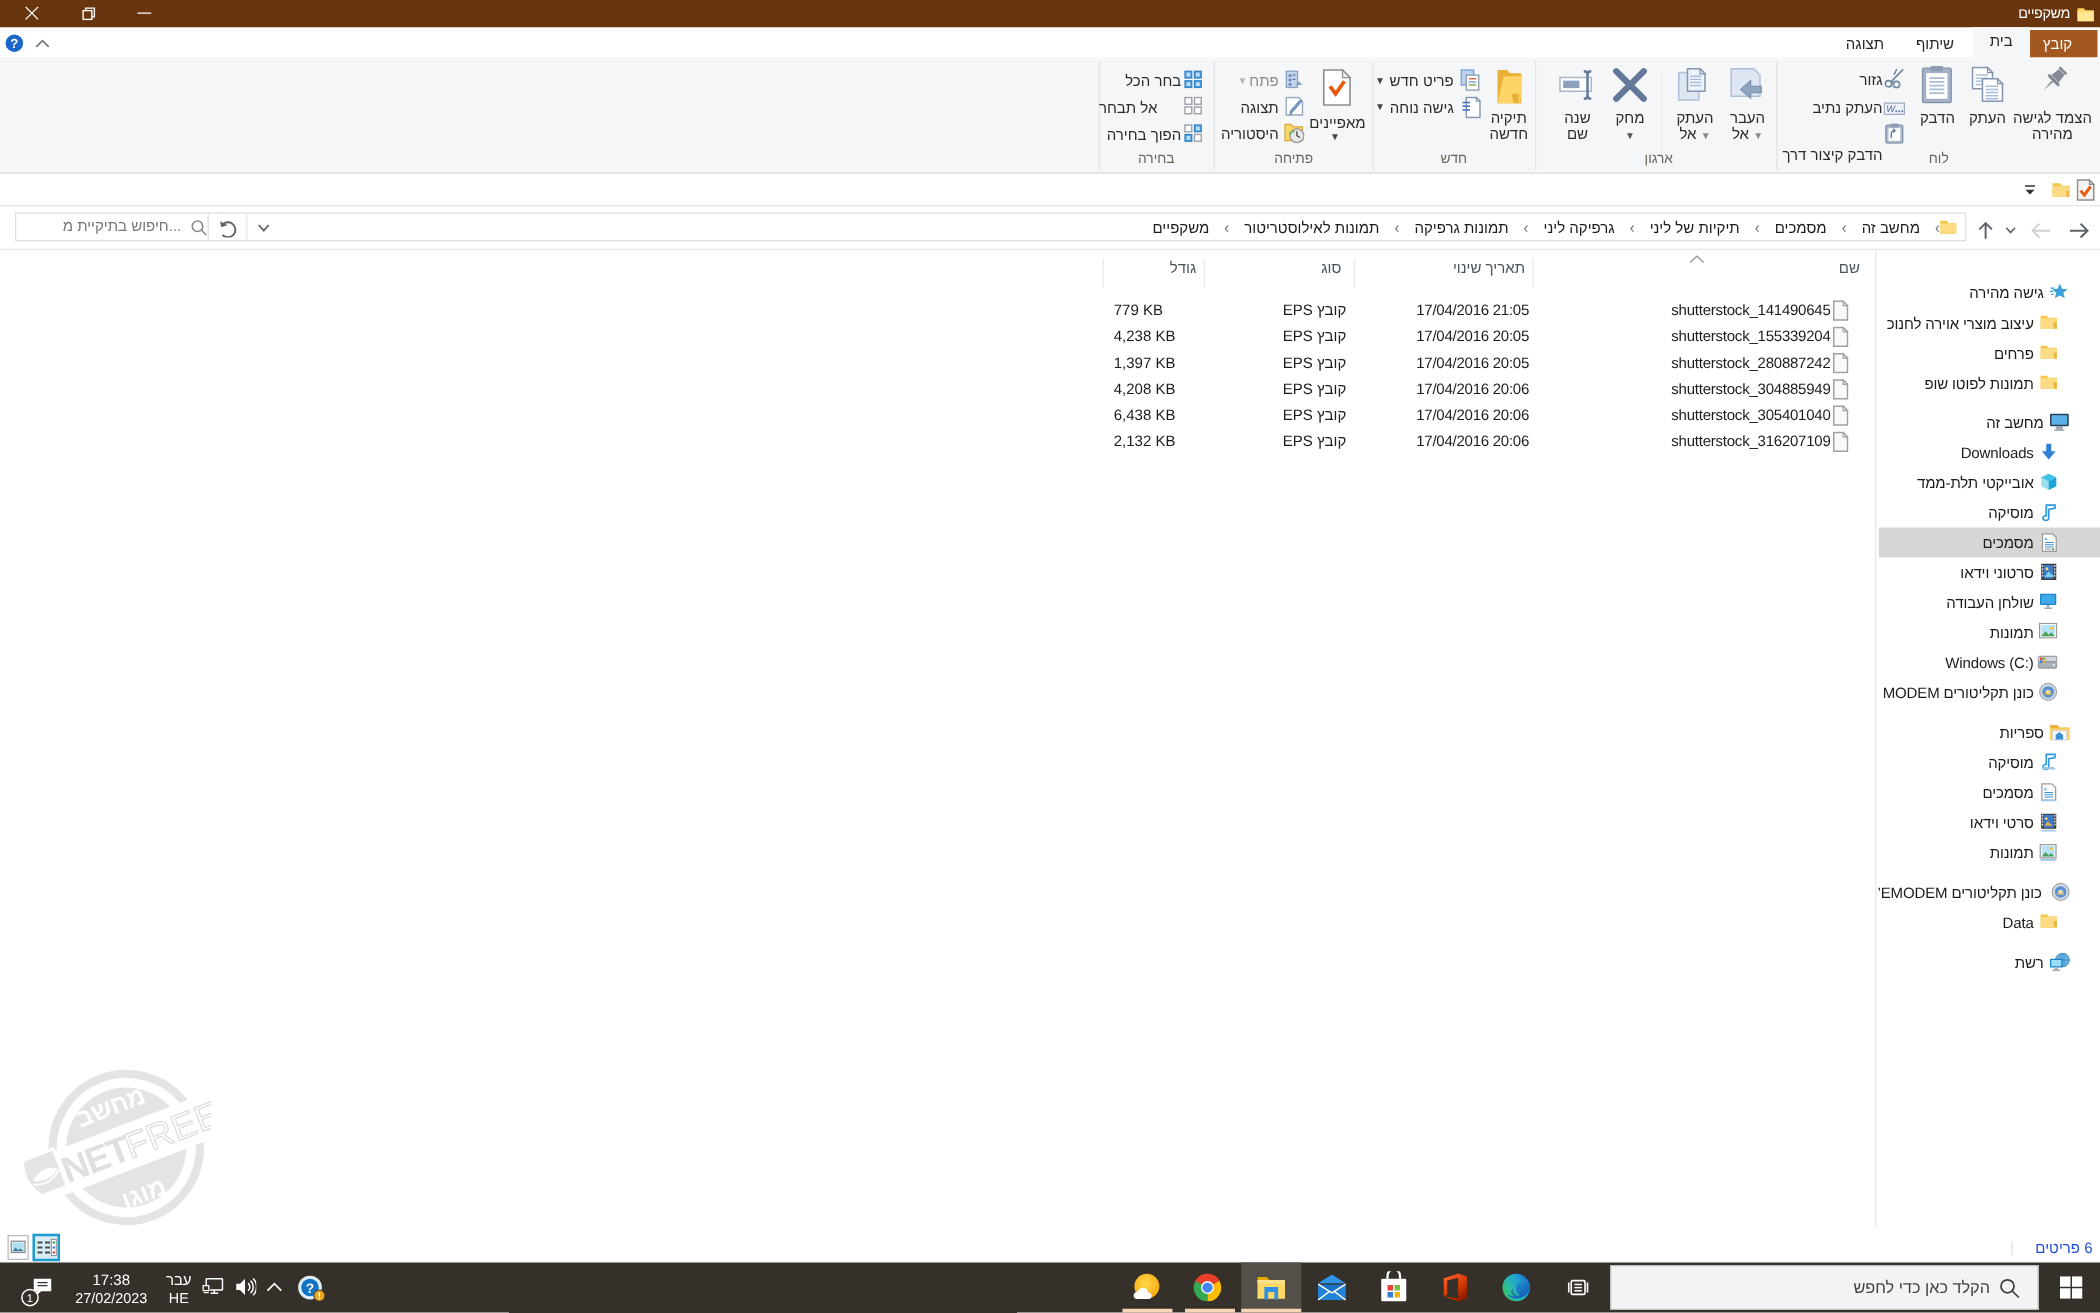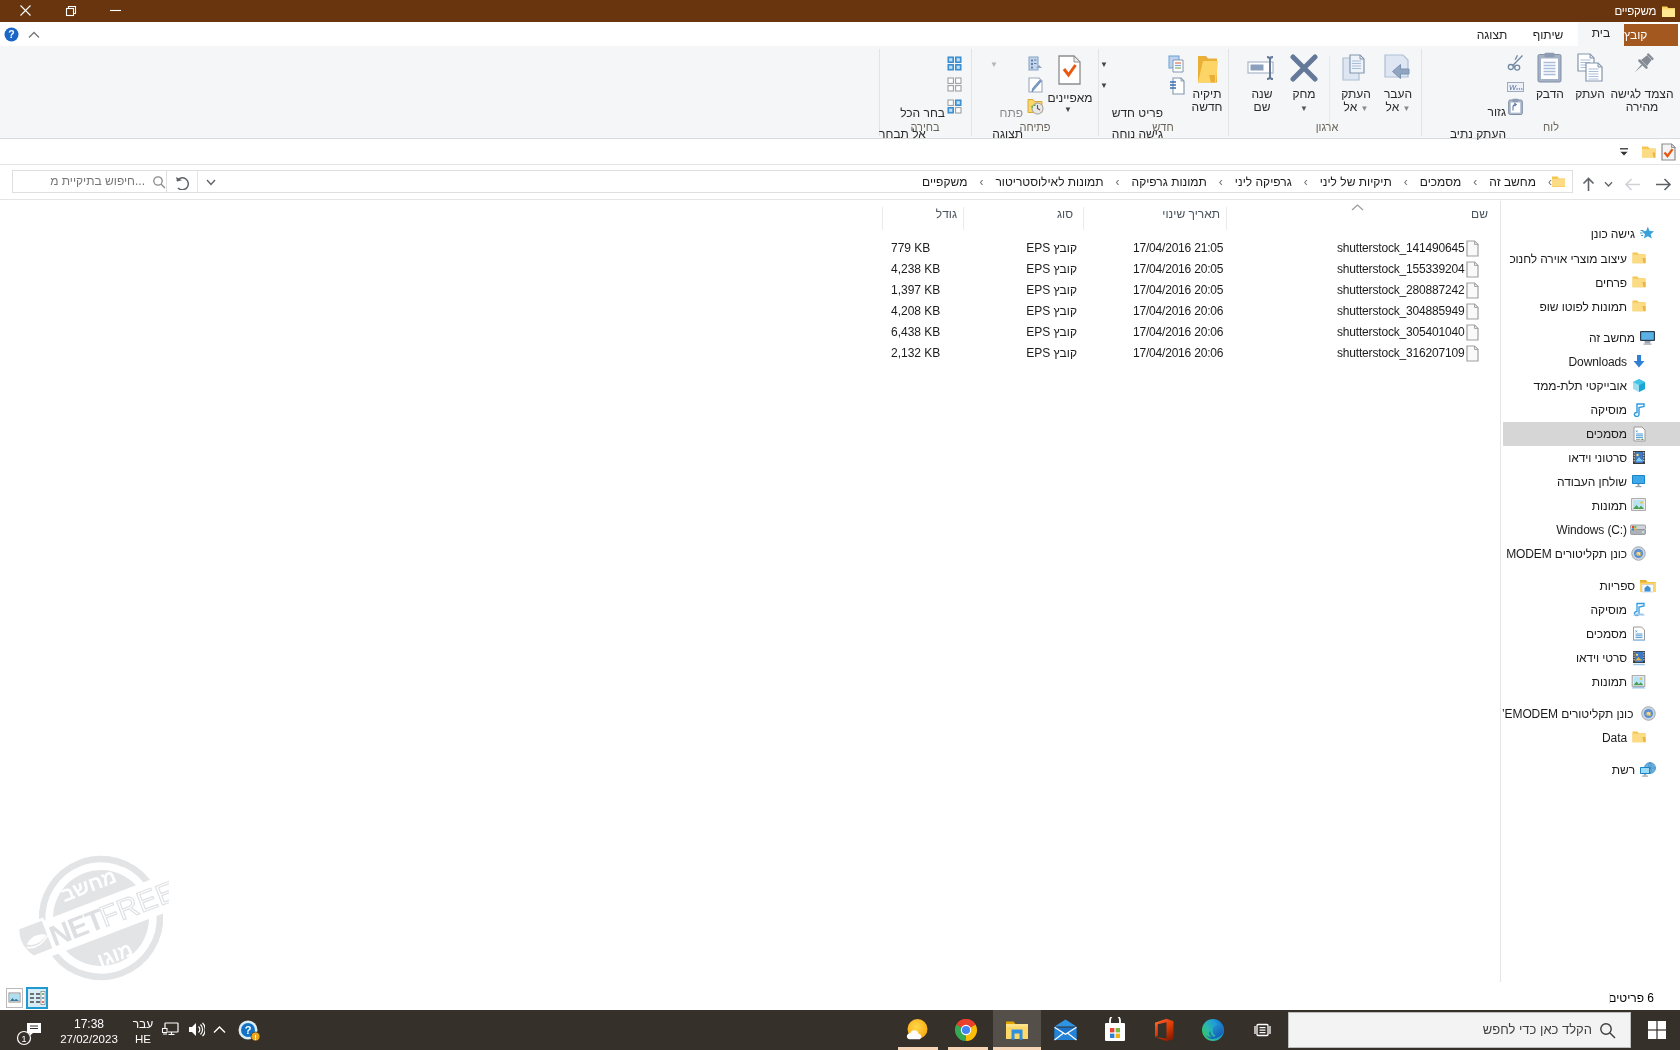--- a/index.html
+++ b/index.html
@@ -6,28 +6,28 @@
 html,body { width:1680px; height:1050px; overflow:hidden; }
 body { font-family:"Liberation Sans", sans-serif; }
 #screen { position:absolute; top:0; left:0; width:1680px; height:1050px; background:#fff; }
 .abs { position:absolute; }
 
 #titlebar { top:0; left:0; width:1680px; height:22px; background:#68350f; }
 #title-text { top:5px; right:24px; color:#fff; font-size:11.5px; line-height:13px; letter-spacing:-0.3px; }
 
 #tabstrip { top:22px; left:0; width:1680px; height:24px; background:#fff; }
 .tab { top:24px; height:22px; font-size:12px; color:#262626; text-align:center; line-height:22px; }
-#tab-file { top:24px; height:22px; background:#a2581f; color:#fff; font-size:12px; line-height:22px; }
+#tab-file { top:24px; height:22px; background:#a2581f; color:#fff; font-size:12px; text-align:center; line-height:22px; }
 #tab-home { top:22px; height:24px; background:#f5f6f7; border:1px solid #f5f6f7; color:#262626; font-size:12px; text-align:center; line-height:21px; }
 
 #ribbon { top:46px; left:0; width:1680px; height:93px; background:#f5f6f7; border-bottom:1px solid #dadbdc; }
 .gsep { top:3px; width:1px; height:87px; background:#e2e3e5; }
 .glabel { top:75px; font-size:11px; color:#6b6459; text-align:center; }
 .btext { font-size:12px; color:#2b2b2b; text-align:center; line-height:12.5px; }
-.stext { font-size:12px; color:#2b2b2b; line-height:16px;margin-top:48px; }
+.stext { font-size:12px; color:#2b2b2b; line-height:16px; }
 
 #qatrow { top:140px; left:0; width:1680px; height:25px; background:#fff; border-bottom:1px solid #e5e5e5; }
 #addrrow { top:166px; left:0; width:1680px; height:34px; background:#fff; border-bottom:1px solid #e5e5e5; }
 #searchbox { top:4px; left:12px; width:168px; height:23px; border:1px solid #dfdfdf; background:#fff; }
 #addrbox { top:4px; left:166px; width:1407px; height:23px; border:1px solid #dfdfdf; background:#fff; }
 .cs { color:#6d6d6d; margin:0 12px; font-size:12px; letter-spacing:0; display:inline-block; transform:scaleY(1.1); }
 
 #content { top:201px; left:0; width:1680px; height:781px; background:#fff; }
 #sidebar { top:201px; left:1501px; width:179px; height:781px; background:#fff; overflow:hidden; }
 #sidesep { top:201px; left:1500px; width:1px; height:781px; background:#e5e5e5; }
@@ -421,21 +421,21 @@
         <text x="14" y="76" font-size="29" font-weight="bold" fill="#dddfe2" font-family="Liberation Sans" letter-spacing="-1">NET</text>
         <text x="68" y="76" font-size="29" fill="none" stroke="#dddfe2" stroke-width="1.1" font-family="Liberation Sans" letter-spacing="0.5">FREE</text>
         <path d="M-13 46 h26 v32 h-22 q-11 -16 -4 -32" fill="#e3e4e6" stroke="#fff" stroke-width="2.5"></path>
         <path d="M-11 64 q11 -9 22 -2 q-11 9 -22 2" fill="#fff"></path>
         <path d="M-12 67 q12 6 24 -4" stroke="#fff" stroke-width="1.5" fill="none"></path>
       </g>
     </svg>
   </div>
   <div class="abs" id="sidebar">
     <div class="abs" style="top:221px;left:2px;width:177px;height:24px;background:#d6d6d6"></div>
-    <div class="nav-label" style="top:26px;right:45px">גישה כונן</div>
+    <div class="nav-label" style="top:26px;right:45px">גישה מהירה</div>
     <svg class="abs icn" style="top:25px;right:25px" width="15" height="15" viewBox="0 0 15 15">
       <path d="M7.8 0.8 L9.6 5 L14 5.3 L10.7 8.2 L11.8 12.6 L7.8 10.3 L3.9 12.6 L5 8.2 L1.7 5.3 L6.1 5 Z" fill="#3aa0da"></path>
       <path d="M0.5 4.5 h3 M0 7 h2.5 M1 9.5 h2" stroke="#3aa0da" stroke-width="1"></path>
     </svg>
     <div class="nav-label" style="top:50.5px;right:53px">עיצוב מוצרי אוירה לחנוכ</div>
     <svg class="abs icn" style="top:50px;right:34px" width="14" height="13" viewBox="0 0 14 13">
         <path d="M0.5 1.5 h5 l1.3 1.7 h6.7 v9 h-13 z" fill="#f5c64b"></path>
         <path d="M0.5 3.6 h13 v8.6 h-13 z" fill="#fbdc84"></path>
         <path d="M10.5 7 h3 v5 h-2 z" fill="#eab63f"></path>
       </svg>
@@ -601,21 +601,21 @@
       <circle cx="11" cy="6" r="5.5" fill="#6ab2e0"></circle>
       <path d="M11 0.5 a5.5 5.5 0 0 0 0 11 M11 0.5 a5.5 5.5 0 0 1 0 11 M5.5 6 h11 M11 0.5 q-3 2.75 0 5.5 q3 2.75 0 5.5 M11 0.5 q3 2.75 0 5.5 q-3 2.75 0 5.5" fill="none" stroke="#3f85c0" stroke-width="0.7"></path>
       <rect x="1" y="5" width="10" height="7" rx="0.8" fill="#1785c9"></rect>
       <rect x="2" y="6" width="8" height="5" fill="#9adcf7"></rect>
       <rect x="4.8" y="12" width="2.4" height="1.5" fill="#9aa5b1"></rect>
         <rect x="3" y="13.5" width="6" height="1.2" fill="#9aa5b1"></rect>
     </svg>
   </div>
   <div class="abs" id="sidesep"></div>
   <div class="abs" id="statusbar">
-    <div class="abs" style="top:9px;right:26px;font-size:12px;color:#000000;direction:rtl">6 פריטים</div>
+    <div class="abs" style="top:9px;right:6px;font-size:12px;color:#1d4ed8;direction:rtl">6 פריטים</div>
     <div class="abs" style="top:11px;left:1609px;width:1px;height:11px;background:#e0e0e0"></div>
     <div class="abs" style="top:6px;left:6px;width:17px;height:20px;border:1px solid #bababa;background:#fff">
       <svg width="15" height="18" viewBox="0 0 15 18" style="display:block;margin:0 auto">
         <rect x="2" y="4" width="11" height="9" fill="#fff" stroke="#8a8a8a"></rect>
         <rect x="3" y="5" width="9" height="7" fill="#aee0f2"></rect>
         <path d="M3 12 l2.5 -3 l2 2.2 l1.5 -1.5 l3 2.3 z" fill="#3e7a9e"></path>
       </svg>
     </div>
     <div class="abs" style="top:5px;left:26px;width:22px;height:22px;border:2px solid #1d9ad0;background:#d6ecf7">
       <svg width="18" height="18" viewBox="0 0 18 18" style="display:block">

